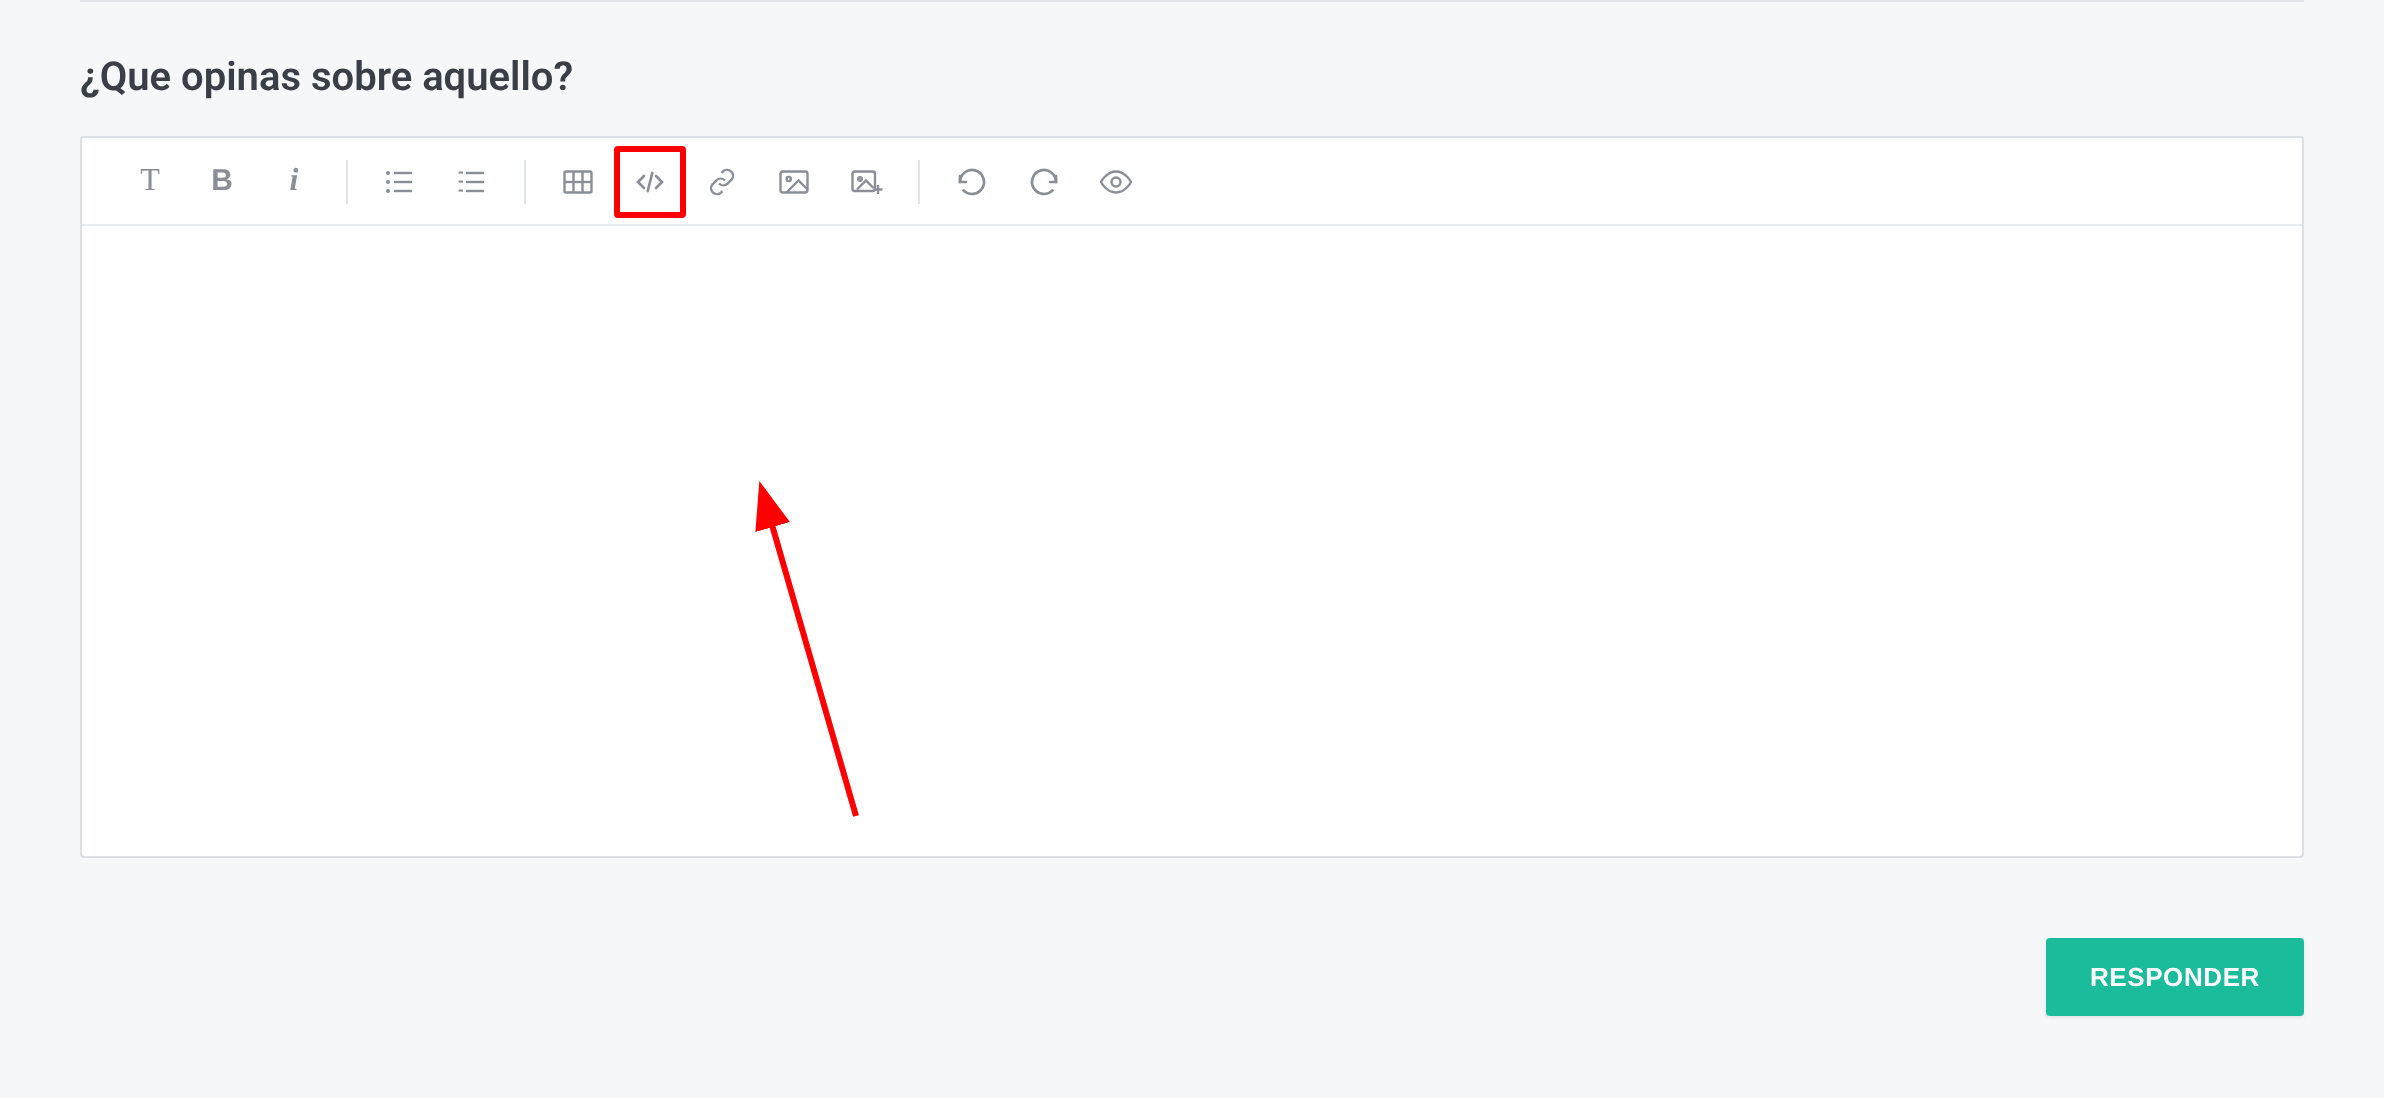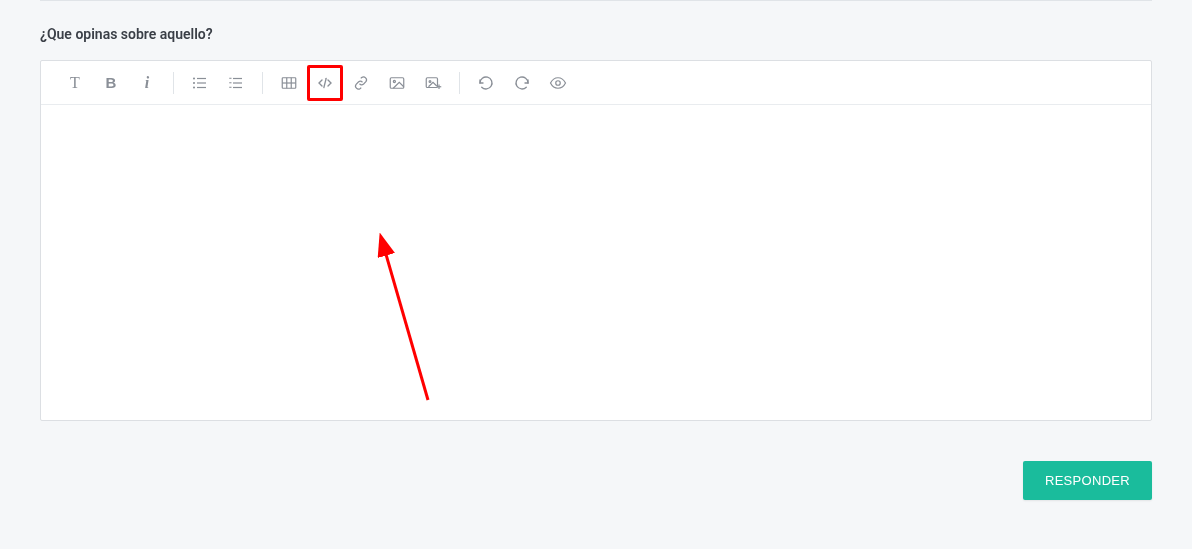--- a/index.html
+++ b/index.html
@@ -10,21 +10,21 @@
       width: 1192px;
     }
     .container {
       padding: 0 40px;
     }
     .divider {
       border-top: 1px solid #e0e4e8;
       margin: 0 0 25px 0;
     }
     .question-title {
-      font-size: 14px;
+      font-size: 20px;
       font-weight: 600;
       color: #3a3f47;
       margin-bottom: 18px;
     }
     .editor-wrapper {
       border: 1px solid #dcdfe3;
       border-radius: 2px;
       background: #fff;
       margin-bottom: 40px;
     }
@@ -79,21 +79,21 @@
       justify-content: flex-end;
       padding: 0 0 10px 0;
     }
     .btn-primary {
       background: #1abc9c;
       color: #fff;
       border: none;
       border-radius: 2px;
       padding: 12px 22px;
       font-size: 13px;
-      font-weight: 400;
+      font-weight: 700;
       letter-spacing: 0.3px;
       cursor: pointer;
       box-shadow: 0 1px 2px rgba(0,0,0,.08);
     }
     .serif { font-family: Georgia, "Times New Roman", serif; }
     .italic { font-style: italic; }
     .bold-txt { font-weight: 700; font-family: -apple-system, sans-serif; }
   </style>
 </head>
 <body>

